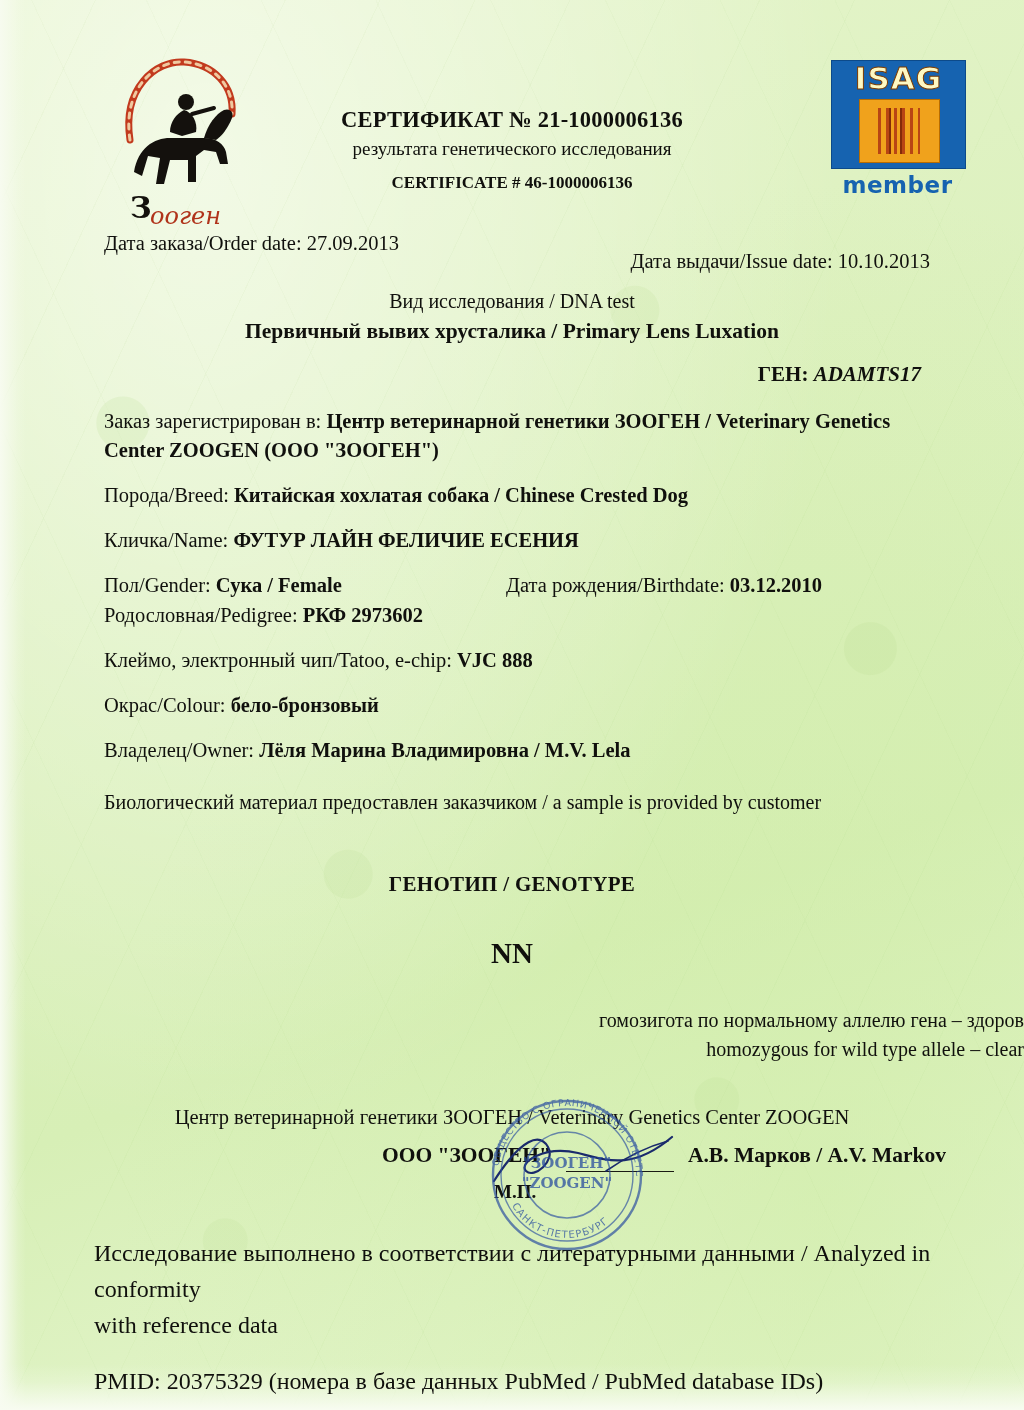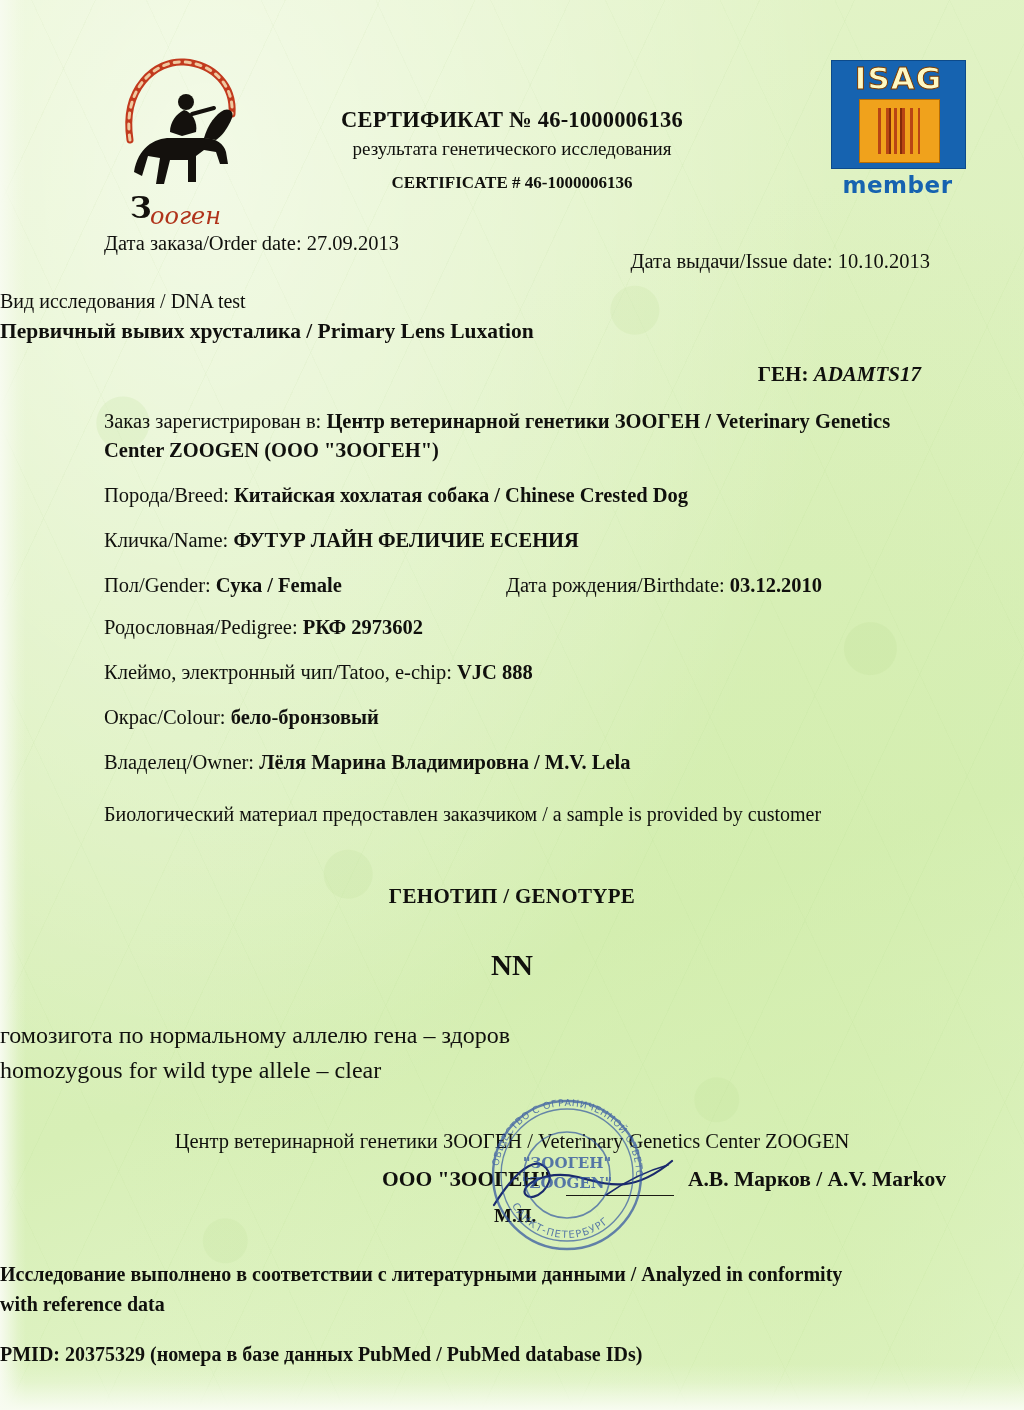--- a/index.html
+++ b/index.html
@@ -152,20 +152,21 @@
   }
   .order-date {
     position: absolute;
     left: 104px; top: 0;
   }
   .issue-date {
     position: absolute;
     right: 94px; top: 18px;
   }
   .center-line {
+    text-align: center;
     font-size: 20px;
     margin-top: 22px;
   }
   .center-line.bold {
     font-weight: bold;
     font-size: 21.5px;
     margin-top: 6px;
   }
   .gene-line {
     text-align: right;
@@ -184,21 +185,21 @@
     padding-right: 78px;
   }
   .f {
     font-size: 20.5px;
     line-height: 1.42;
     margin-bottom: 16px;
   }
   .f b { font-weight: bold; }
   .f-gender {
     position: relative;
-    margin-bottom: 12px;
+    margin-bottom: 0;
   }
   .f-gender .g-birth {
     position: absolute;
     left: 402px;
     top: 0;
   }
   .note {
     font-size: 20px;
     margin-top: 26px;
   }
@@ -210,24 +211,25 @@
     margin-top: 58px;
     letter-spacing: 0.3px;
   }
   .genotype-value {
     text-align: center;
     font-size: 29px;
     font-weight: bold;
     margin-top: 40px;
   }
   .genotype-desc {
-    text-align: left;
-    font-size: 24px;
+    text-align: right;
+    font-size: 20px;
     line-height: 1.45;
     margin-top: 36px;
+    padding-left: 24px;
   }
 
   .sign-center {
     text-align: center;
     font-size: 20.5px;
     margin-top: 42px;
   }
   .sign-row {
     position: relative;
     height: 54px;
@@ -273,25 +275,25 @@
     position: absolute;
     left: 478px;
     top: 1086px;
     width: 178px;
     height: 178px;
     pointer-events: none;
     opacity: 0.82;
   }
 
   .footer {
+    padding-left: 94px;
     padding-right: 78px;
     margin-top: 38px;
-    font-size: 20px;
+    font-size: 24px;
     line-height: 1.5;
-    font-weight: bold;
   }
   .footer .l2 { }
   .footer .l3 { margin-top: 20px; }
 </style>
 </head>
 <body>
 
 <div class="page">
   <div class="watermark"></div>
   <div class="edge-left"></div>
@@ -315,21 +317,21 @@
         <circle cx="74" cy="50" r="8" fill="#14110d"></circle>
         <path d="M72 58 C64 62 58 70 58 80 L70 84 L84 80 C86 70 80 60 72 58 Z" fill="#14110d"></path>
         <path d="M80 62 L102 56" stroke="#14110d" stroke-width="4" stroke-linecap="round"></path>
 
         <text x="18" y="166" font-family="DejaVu Serif, serif" font-size="30" font-weight="bold" fill="#14110d">З</text>
         <text x="38" y="172" font-family="DejaVu Serif, serif" font-size="24" font-style="italic" fill="#b0331a">ооген</text>
       </svg>
     </div>
 
     <div class="title-block">
-      <div class="t1">СЕРТИФИКАТ № 46-1000006136</div>
+      <div class="t1">СЕРТИФИКАТ № 21-1000006136</div>
       <div class="t2">результата генетического исследования</div>
       <div class="t3">CERTIFICATE # 46-1000006136</div>
     </div>
 
     <div class="isag">
       <div class="isag-box">
         <div class="isag-word">ISAG</div>
         <div class="isag-inner">
           <div class="isag-bars"></div>
         </div>

